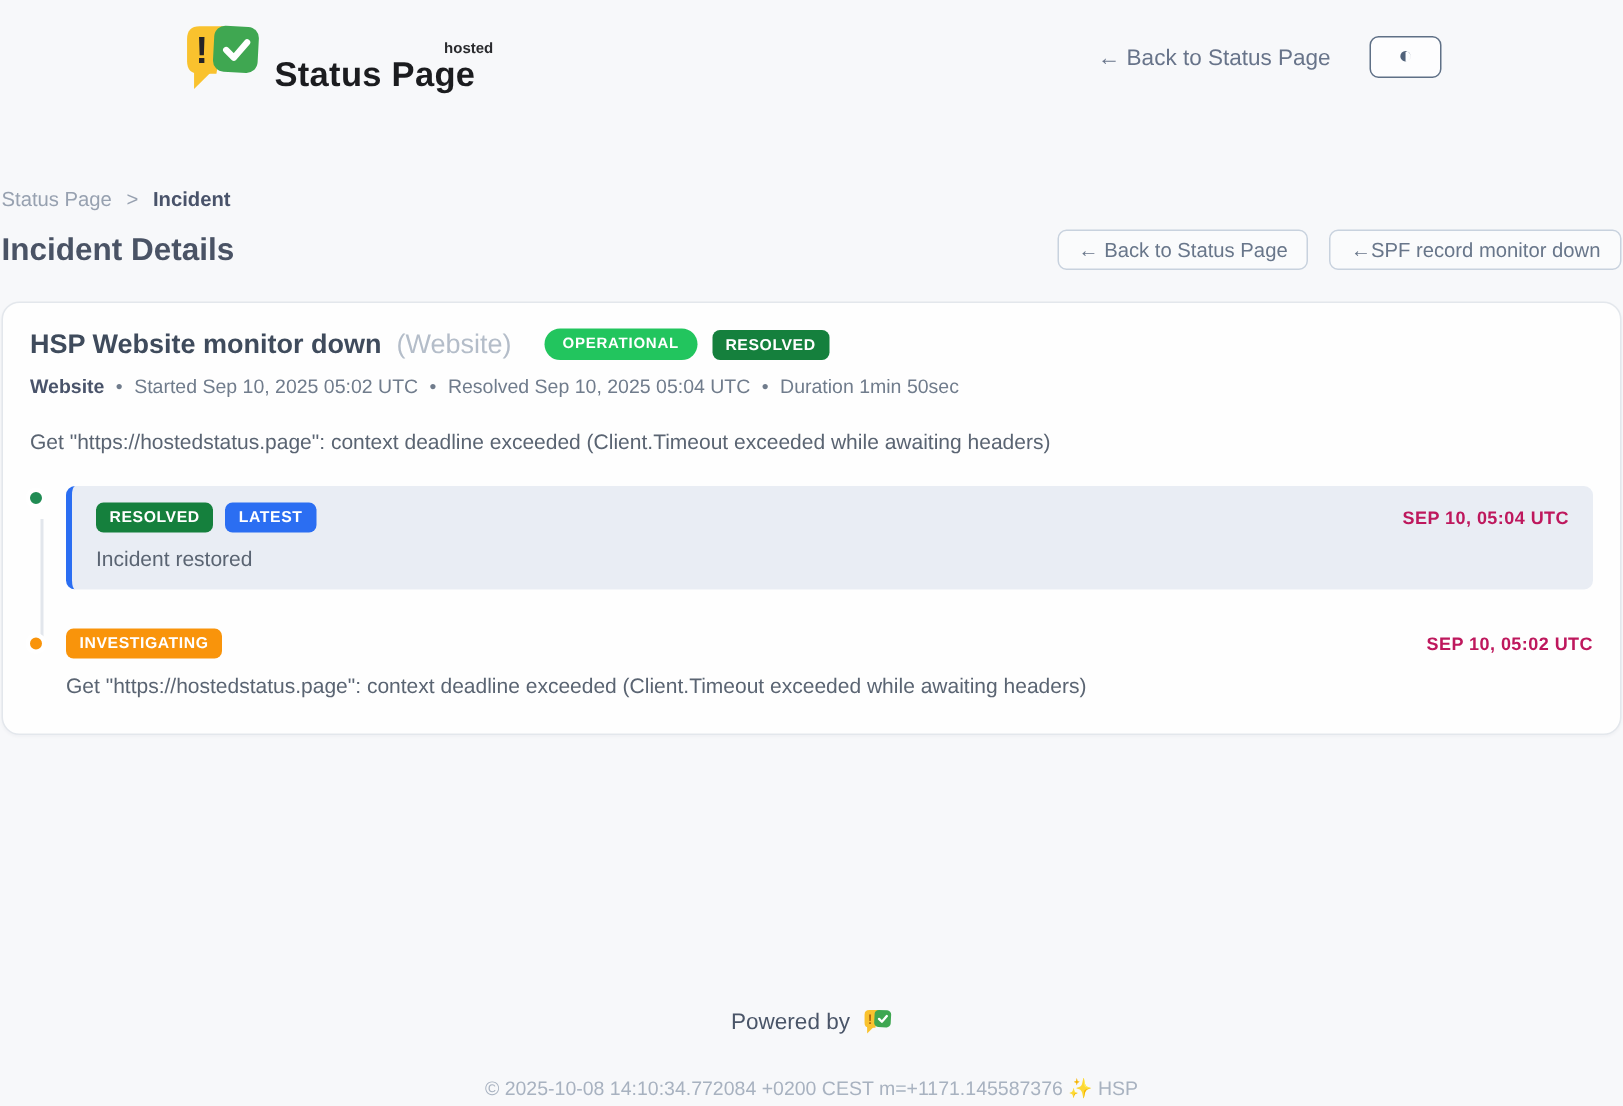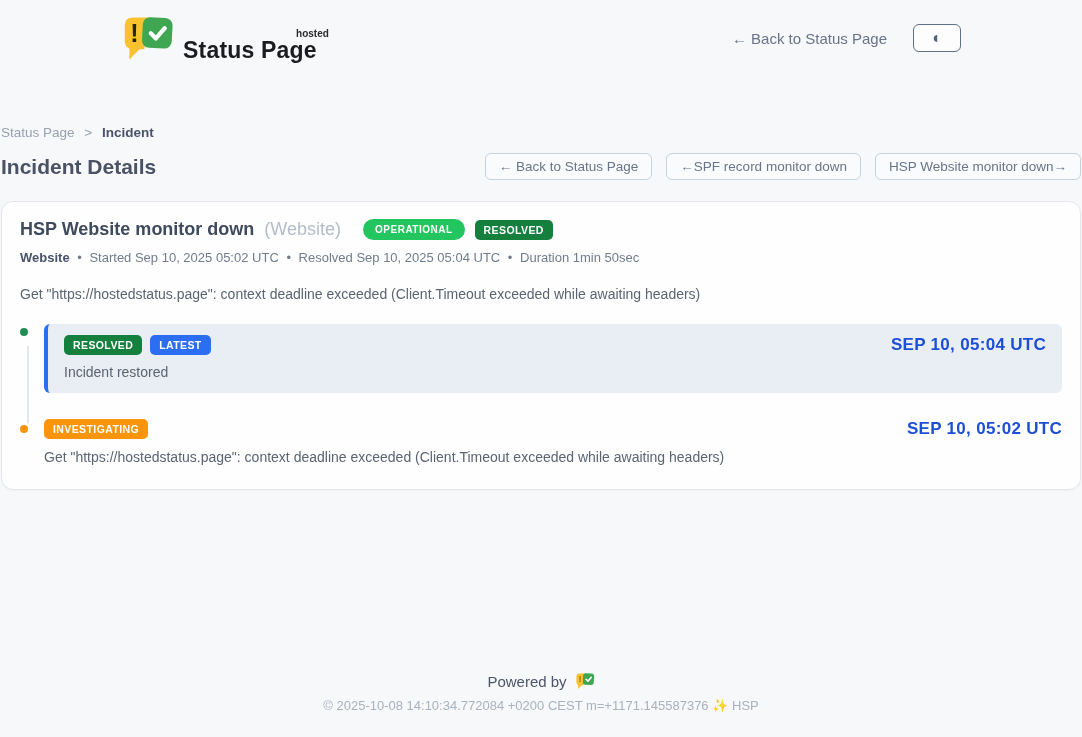--- a/index.html
+++ b/index.html
@@ -98,35 +98,35 @@
     border:3px solid #ffffff;
   }
   .tl-dot.green { background:#218c54; top:1px; }
   .tl-dot.orange { background:#f9940b; top:3px; }
   .tl-box {
     background:#e9edf4; border-left:4px solid #2b6ef2; border-radius:6px;
     padding:11px 16px 13px;
   }
   .tl-head { display:flex; align-items:center; gap:8px; }
   .tl-time {
-    margin-left:auto; font-size:17px; font-weight:700; color:#1d4ed8;
+    margin-left:auto; font-size:12px; font-weight:700; color:#be185d;
     letter-spacing:0.3px;
   }
   .tl-msg { margin-top:9px; font-size:14px; color:#5a6472; }
   .tl-entry.second { margin-top:26px; }
   .tl-entry.second .tl-head { padding-right:0; }
   .tl-entry.second .tl-msg { margin-top:10px; }
 
   
   footer { margin-top:182px; text-align:center; }
   .powered {
     display:flex; align-items:center; justify-content:center; gap:8px;
     font-size:15px; color:#4a5568;text-align:center;
   }
-  .copyright { margin-top:8px; font-size:13px; color:#a8b2c0; }
+  .copyright { margin-top:28px; font-size:13px; color:#a8b2c0; }
 </style>
 </head>
 <body>
 
 <header>
   <div class="header-inner">
     <a class="logo">
       <svg width="54" height="48" viewBox="0 0 58 50">
         <path d="M13 3 H31 L25 37 H13 Q4 37 4 28 V12 Q4 3 13 3 Z" fill="#f9c22e"></path>
         <path d="M9 34 V48 L22 35 Z" fill="#f9c22e"></path>
@@ -153,21 +153,20 @@
     <a>Status Page</a>
     <span class="sep">&gt;</span>
     <span class="current">Incident</span>
   </nav>
 
   <div class="title-row">
     <h1>Incident Details</h1>
     <div class="nav-buttons">
       <button>← Back to Status Page</button>
       <button>←SPF record monitor down</button>
-      <button>HSP Website monitor down→</button>
     </div>
   </div>
 
   <section class="card">
     <div class="card-head">
       <span class="inc-title">HSP Website monitor down</span>
       <span class="inc-component">(Website)</span>
       <span class="pill green">OPERATIONAL</span>
       <span class="badge darkgreen">RESOLVED</span>
     </div>

